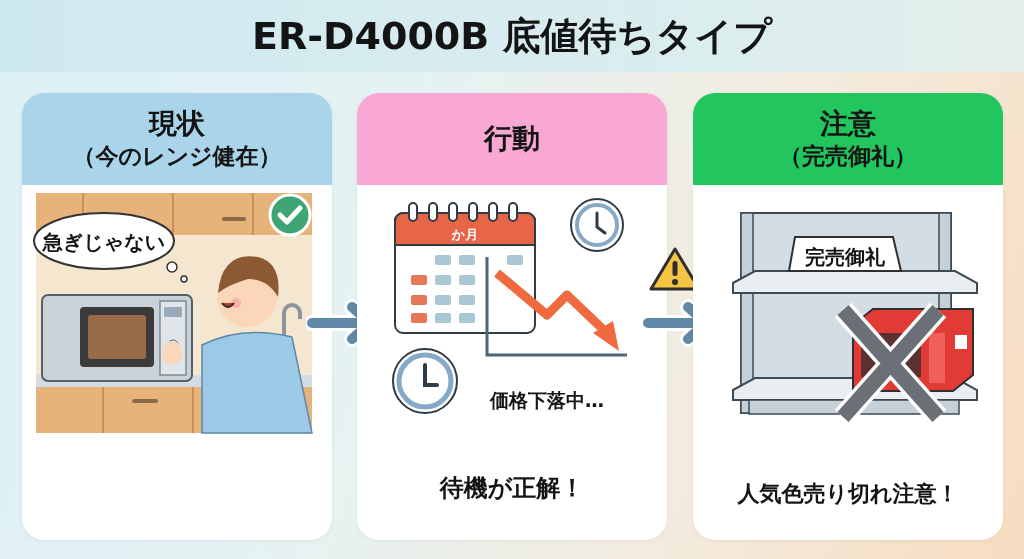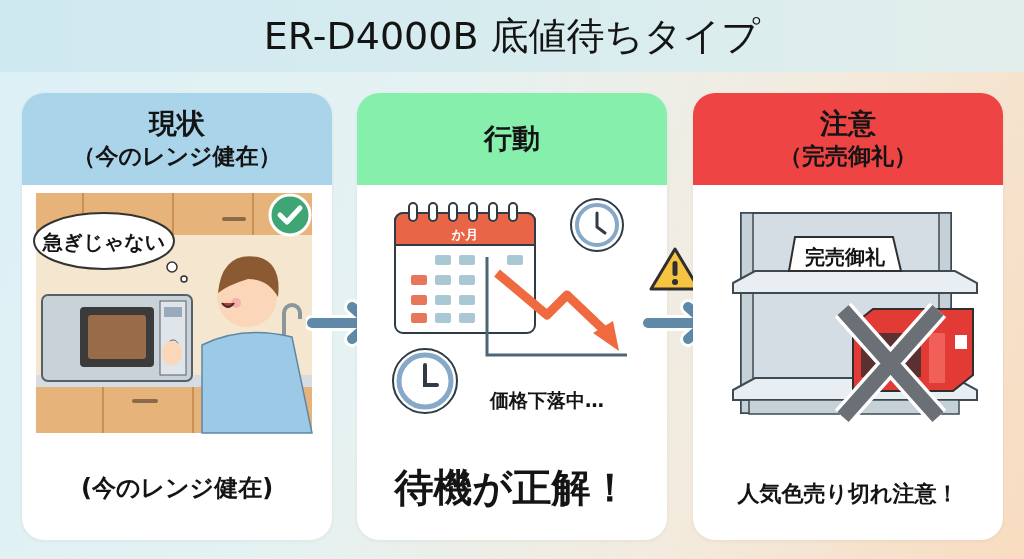--- a/index.html
+++ b/index.html
@@ -8,45 +8,45 @@
     font-family: "DejaVu Sans", "Liberation Sans", sans-serif;
     background: linear-gradient(110deg, #dcf0f6 0%, #e6f2f2 40%, #f3ebde 70%, #f8dcc0 100%);
     position: relative;
   }
   .title-bar {
     position: absolute; left: 0; top: 0; width: 1024px; height: 72px;
     background: linear-gradient(90deg, #cfe9f1 0%, #d7ecef 50%, #e2eeeb 100%);
     display: flex; align-items: center; justify-content: center;
   }
   .title {
-    font-size: 38px; font-weight: normal; color: #141414; letter-spacing: 0px;
+    font-size: 38px; font-weight: bold; color: #141414; letter-spacing: 0px;
   }
   .card {
     position: absolute; top: 93px; width: 310px; height: 447px;
     background: #ffffff; border-radius: 22px; overflow: hidden;
     box-shadow: 0 1px 4px rgba(0,0,0,0.06);
   }
   .card-head {
     height: 92px; display: flex; flex-direction: column;
     align-items: center; justify-content: center;
     color: #141414; font-weight: bold;
   }
   .card-head .h1 { font-size: 28px; line-height: 34px; text-align: center; }
   .card-head .h2 { font-size: 23px; line-height: 30px; }
   .card-illus { position: relative; height: 250px; }
   .card-foot {
     position: absolute; left: 0; right: 0; bottom: 0; height: 105px;
     display: flex; flex-direction: column; align-items: center; justify-content: center;
     font-weight: bold; color: #141414;
   }
   .c1 { left: 22px; }  .c1 .card-head { background: #a9d4e9; }
-  .c2 { left: 357px; } .c2 .card-head { background: #86efac; }
-  .c3 { left: 693px; } .c3 .card-head { background: #ef4444; }
+  .c2 { left: 357px; } .c2 .card-head { background: #f9a8d4; }
+  .c3 { left: 693px; } .c3 .card-head { background: #22c55e; }
   .foot1 .line { font-size: 24px; line-height: 34px; }
-  .foot2 .line { font-size: 39px; }
+  .foot2 .line { font-size: 24px; }
   .foot3 .line { font-size: 22px; margin-top: 13px; }
   .arrow { position: absolute; }
   svg text { font-family: "DejaVu Sans", sans-serif; font-weight: bold; }
 </style>
 </head>
 <body>
 
 <div class="title-bar">
   <div class="title">ER-D4000B 底値待ちタイプ</div>
 </div>
@@ -93,21 +93,20 @@
       <circle cx="162" cy="94" r="3" fill="#fff" stroke="#333" stroke-width="1.5"></circle>
       <text x="82" y="64" font-size="20" text-anchor="middle" fill="#141414">急ぎじゃない</text>
 
       <g>
         <circle cx="268" cy="30" r="20" fill="#3fa574" stroke="#fff" stroke-width="3"></circle>
         <path d="M258 30 l7 7 l13 -14" stroke="#fff" stroke-width="5" fill="none" stroke-linecap="round" stroke-linejoin="round"></path>
       </g>
     </svg>
   </div>
   <div class="card-foot foot1">
-    <div class="line">(今のレンジ健在)</div>
   </div>
 </div>
 
 <div class="arrow" style="left:306px; top:298px;">
   <svg width="80" height="50" viewBox="0 0 80 50">
     <path d="M6 25 H62 M46 9 L64 25 L46 41" stroke="#fff" stroke-width="16" fill="none" stroke-linecap="round" stroke-linejoin="round"></path>
     <path d="M6 25 H62 M46 9 L64 25 L46 41" stroke="#5f89a6" stroke-width="10" fill="none" stroke-linecap="round" stroke-linejoin="round"></path>
   </svg>
 </div>
 

